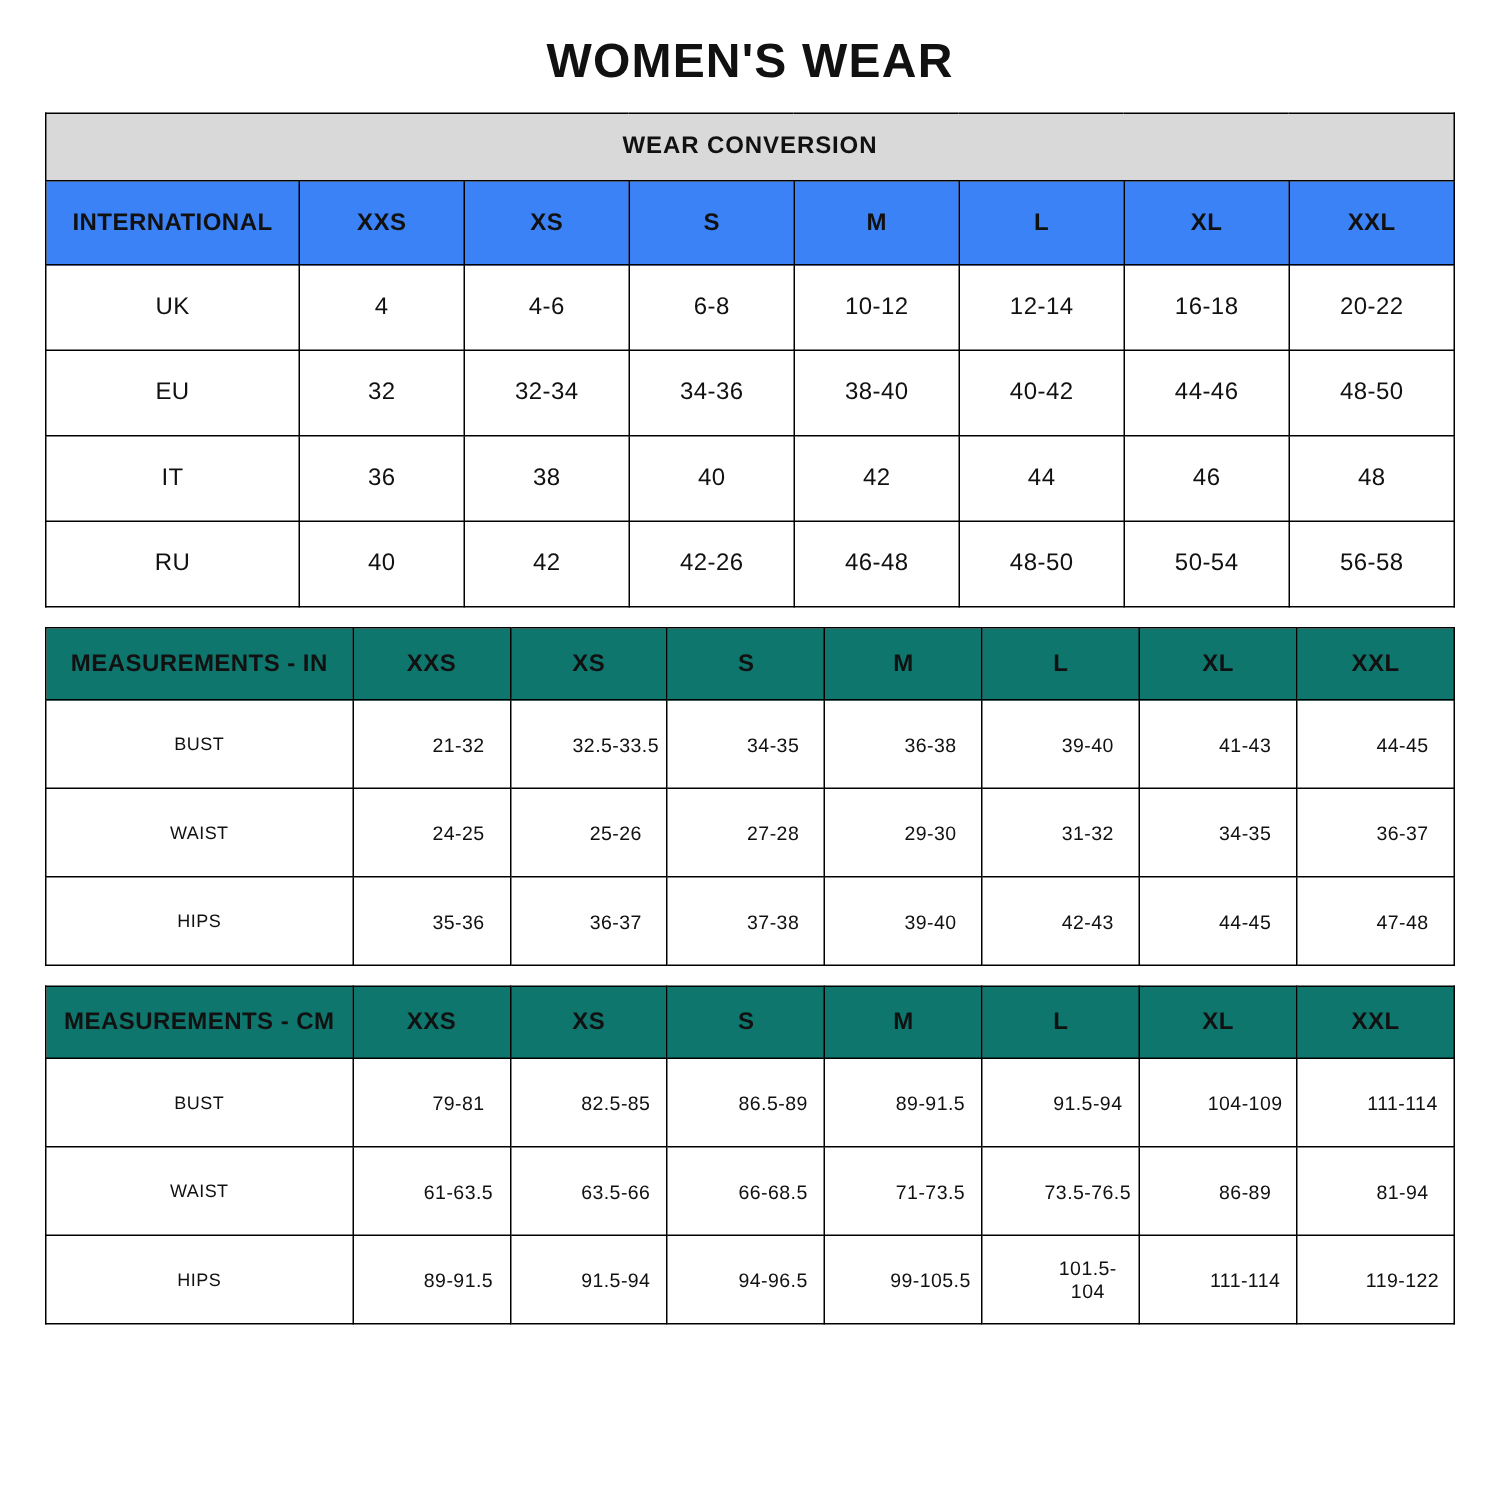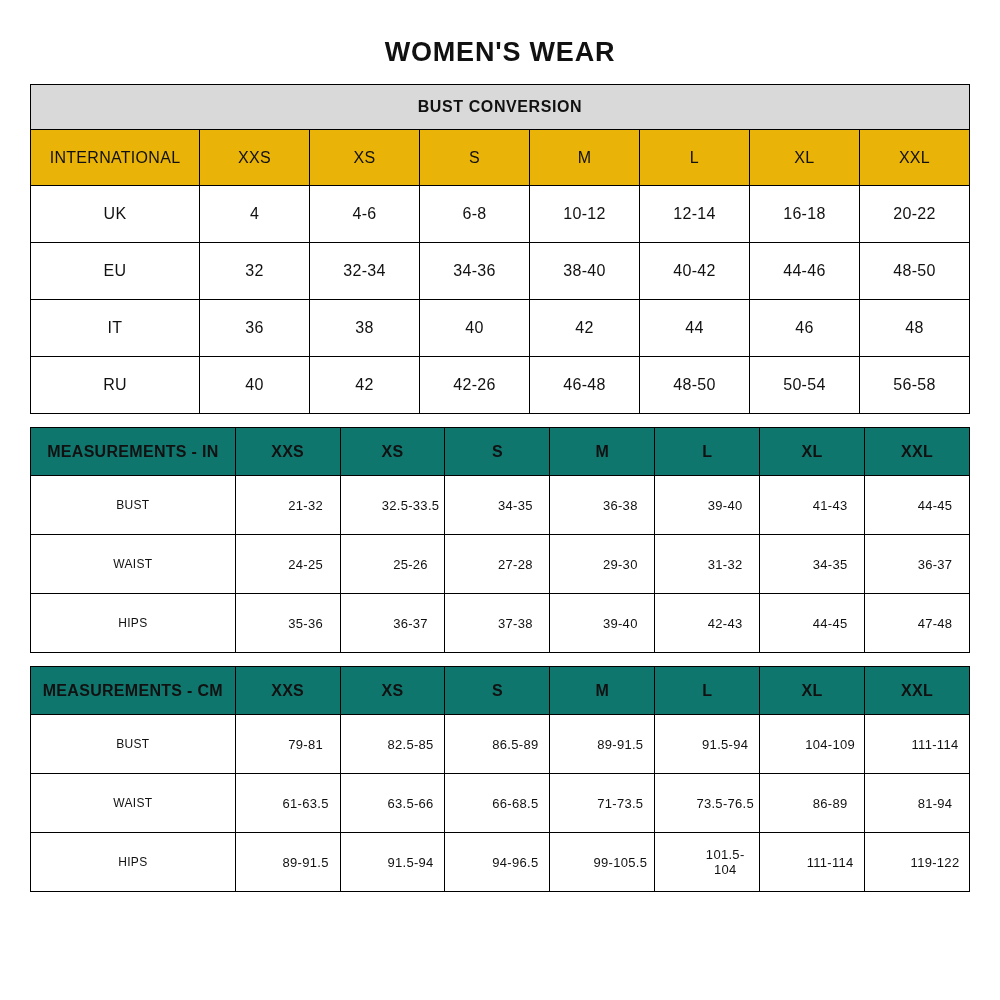--- a/index.html
+++ b/index.html
@@ -11,24 +11,24 @@
   }
   .page {
     width: 1000px;
     min-height: 1000px;
     box-sizing: border-box;
     padding: 12px 30px 20px 30px;
     background: #ffffff;
   }
   .page-title {
     text-align: center;
-    font-size: 27px;
+    font-size: 32px;
     font-weight: bold;
     letter-spacing: 0.8px;
-    margin: 25px 0 16px 0;
+    margin: 10px 0 16px 0;
   }
   table {
     width: 100%;
     border-collapse: collapse;
     table-layout: fixed;
     margin: 0 0 13px 0;
   }
   th, td {
     border: 1.5px solid #000000;
     text-align: center;
@@ -38,22 +38,22 @@
   }
   
   .conv .banner {
     background: #d9d9d9;
     font-weight: bold;
     font-size: 16px;
     height: 44px;
     letter-spacing: 0.6px;
   }
   .conv .head-row th {
-    background: #eab308;
-    font-weight: normal;
+    background: #3b82f6;
+    font-weight: bold;
     font-size: 16px;
     height: 55px;
   }
   .conv tbody th, .conv tbody td {
     font-weight: normal;
     font-size: 16px;
     height: 56px;
   }
   .conv col.first { width: 18%; }
   
@@ -90,21 +90,21 @@
         <col>
         <col>
         <col>
         <col>
         <col>
         <col>
         <col>
     </colgroup>
     <thead>
         <tr>
-          <th colspan="8" class="banner">BUST CONVERSION</th>
+          <th colspan="8" class="banner">WEAR CONVERSION</th>
         </tr>
         <tr class="head-row">
           <th>INTERNATIONAL</th>
           <th>XXS</th>
           <th>XS</th>
           <th>S</th>
           <th>M</th>
           <th>L</th>
           <th>XL</th>
           <th>XXL</th>

